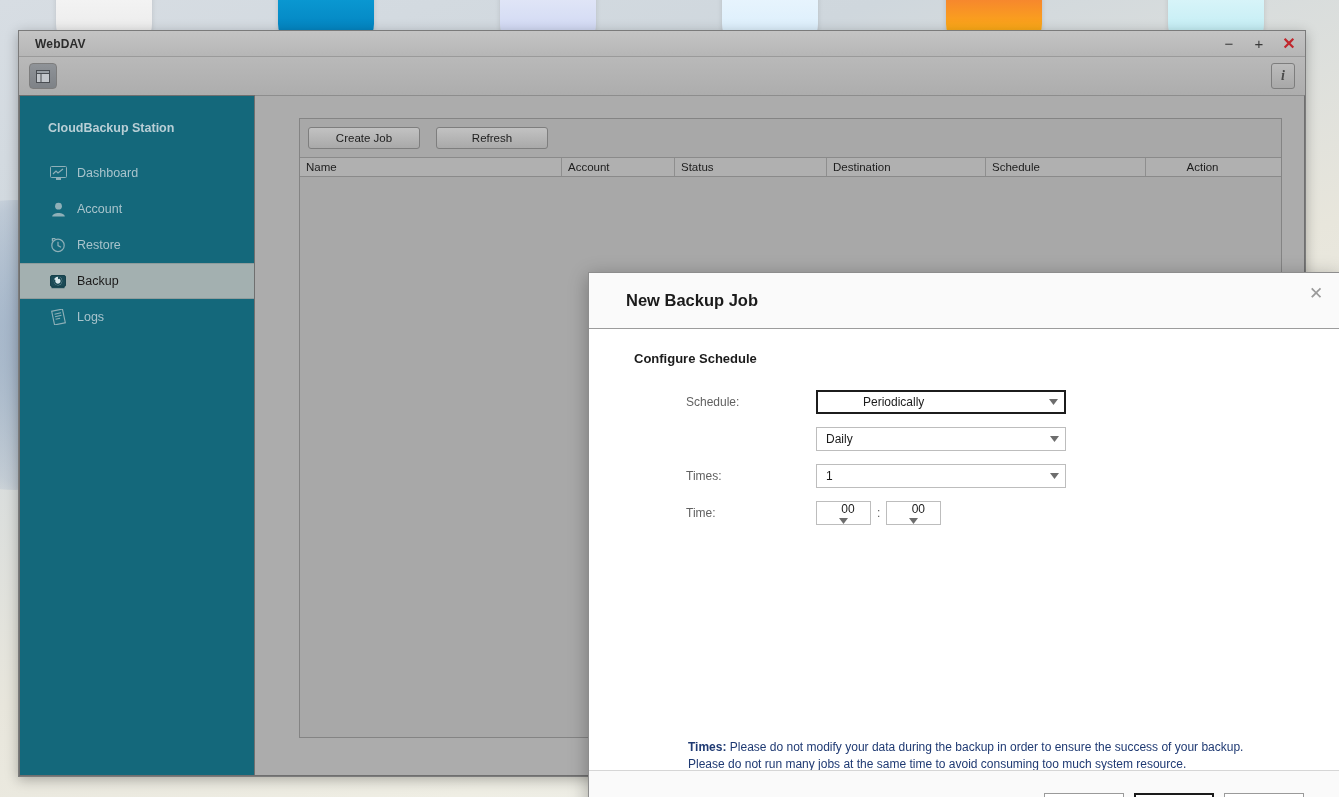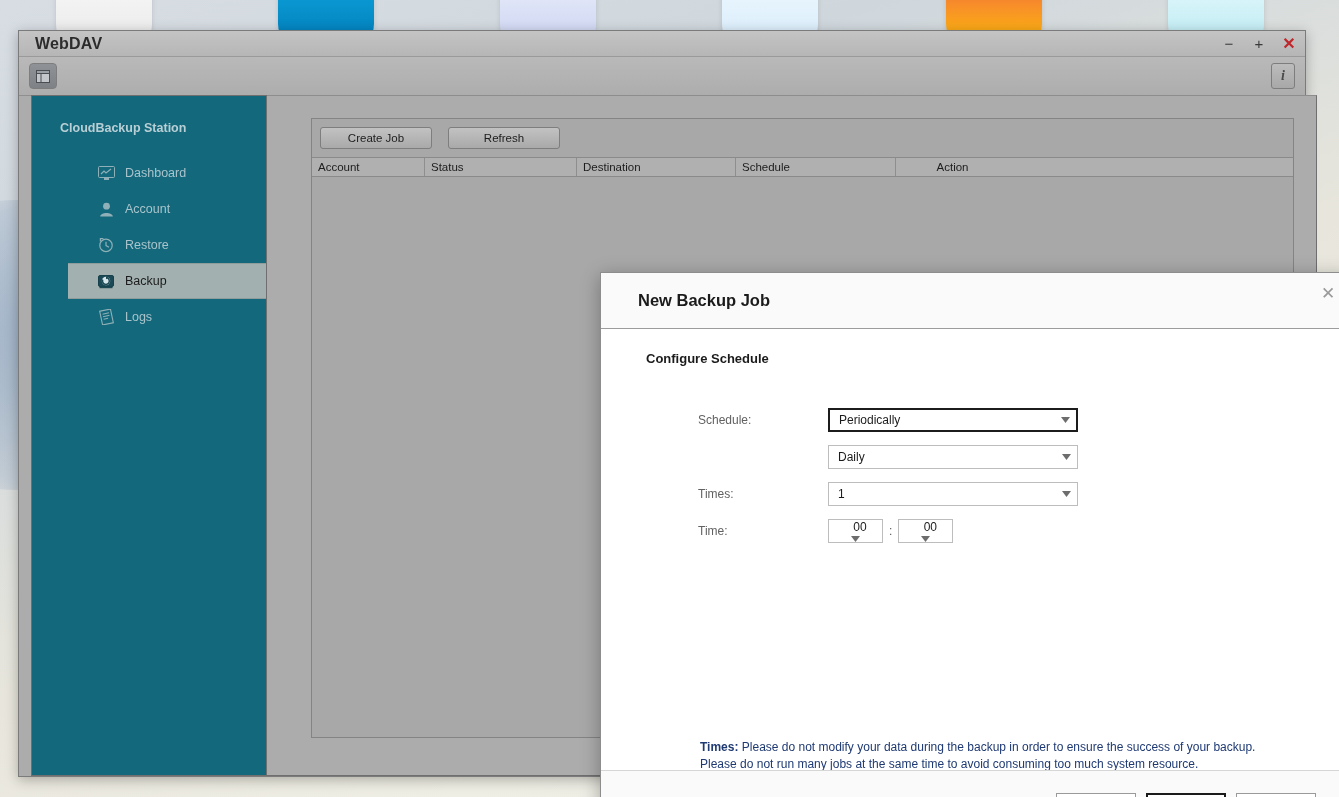--- a/index.html
+++ b/index.html
@@ -47,21 +47,21 @@
     box-sizing: border-box;
   }
   #titlebar {
     height: 25px;
     background: linear-gradient(180deg, #c4c4c4 0%, #b6b6b6 100%);
     border-bottom: 1px solid #9a9a9a;
     display: flex; align-items: center;
     position: relative;
   }
   #titlebar .title-text {
-    font-size: 16px; font-weight: bold; color: #2c2c2c;
+    font-size: 12px; font-weight: bold; color: #2c2c2c;
     margin-left: 16px; letter-spacing: 0.2px;
   }
   .win-controls {
     position: absolute; right: 8px; top: 0; height: 25px;
     display: flex; align-items: center; gap: 14px;
   }
   .win-btn {
     width: 16px; height: 16px;
     display: flex; align-items: center; justify-content: center;
     font-size: 15px; color: #3a3a3a; cursor: pointer; line-height: 1;
@@ -88,21 +88,21 @@
     width: 22px; height: 24px;
     border: 1px solid #7d7d7d; border-radius: 3px;
     background: linear-gradient(180deg, #bcbcbc 0%, #a8a8a8 100%);
     display: flex; align-items: center; justify-content: center;
     font-family: "Liberation Serif", serif;
     font-size: 14px; font-style: italic; font-weight: bold; color: #4a4a4a;
     cursor: pointer;
   }
 
   #body-area {
-    position: absolute; left: 12px; top: 64px;
+    position: absolute; left: 0; top: 64px;
     width: 1286px; height: 681px;
     display: flex;
   }
 
   
   #sidebar {
     width: 236px; height: 681px;
     background: #14687b;
     border: 1px solid #6f6f6f;
     box-sizing: border-box;
@@ -110,21 +110,21 @@
   }
   .sidebar-title {
     color: #b9cfd6; font-size: 12.5px; font-weight: bold;
     padding: 25px 0 0 28px;
   }
   .sidebar-nav { margin-top: 20px; }
   .sidebar-item {
     height: 36px;
     display: flex; align-items: center;
     padding-left: 29px;
-    cursor: pointer; box-sizing: border-box; margin-left: 36px;
+    cursor: pointer; box-sizing: border-box;
   }
   .sidebar-item .s-icon {
     width: 18px; height: 18px; margin-right: 10px;
     display: flex; align-items: center; justify-content: center;
     flex: 0 0 auto;
   }
   .sidebar-item .s-label {
     font-size: 12.5px; color: #a9c4cc;
   }
   .sidebar-item.active {
@@ -210,42 +210,42 @@
     display: flex; align-items: center; justify-content: center;
     font-size: 17px; color: #9a9a9a; cursor: pointer; line-height: 1;
   }
   .modal-body {
     flex: 1 1 auto; position: relative;
     padding: 22px 0 0 0;
     background: #ffffff;
   }
   .section-title {
     font-size: 13px; font-weight: bold; color: #1b1b1b;
-    margin-left: 45px; margin-bottom: 42px;
+    margin-left: 45px; margin-bottom: 24px;
   }
   .form-row {
     display: flex; align-items: center;
     margin-bottom: 13px;
     margin-top: 10px;
   }
   .form-label {
     width: 130px; margin-left: 97px;
     font-size: 12px; color: #616161;
     flex: 0 0 auto;
   }
   .combo {
     height: 24px;
     border: 1px solid #bdbdbd;
     background: #ffffff;
     display: flex; align-items: center;
     box-sizing: border-box;
     cursor: pointer;
     position: relative;
   }
-  .combo.focused { border: 2px solid #1c1c1c; }
+  .combo.focused { border: 2px solid #1c1c1c; padding-left: 36px; }
   .combo .cval {
     font-size: 12px; color: #1b1b1b;
     padding-left: 9px;
     flex: 1 1 auto;
     white-space: nowrap; overflow: hidden;
   }
   .combo .carrow {
     width: 22px; flex: 0 0 auto;
     display: flex; align-items: center; justify-content: center;
   }
@@ -383,20 +383,21 @@
           </div>
       </div>
 
       <div id="content">
         <div id="job-panel">
           <div class="panel-toolbar" id="panel-toolbar">
               <div class="gbtn">Create Job</div>
               <div class="gbtn">Refresh</div>
             </div>
           <div class="table-head" id="table-head">
+              <div class="th" style="width: 262px;">Name</div>
               <div class="th" style="width: 113px;">Account</div>
               <div class="th" style="width: 152px;">Status</div>
               <div class="th" style="width: 159px;">Destination</div>
               <div class="th" style="width: 160px;">Schedule</div>
               <div class="th" style="width: 113px;">Action</div>
             </div>
           <div class="table-body"></div>
         </div>
 
         <div id="modal">

